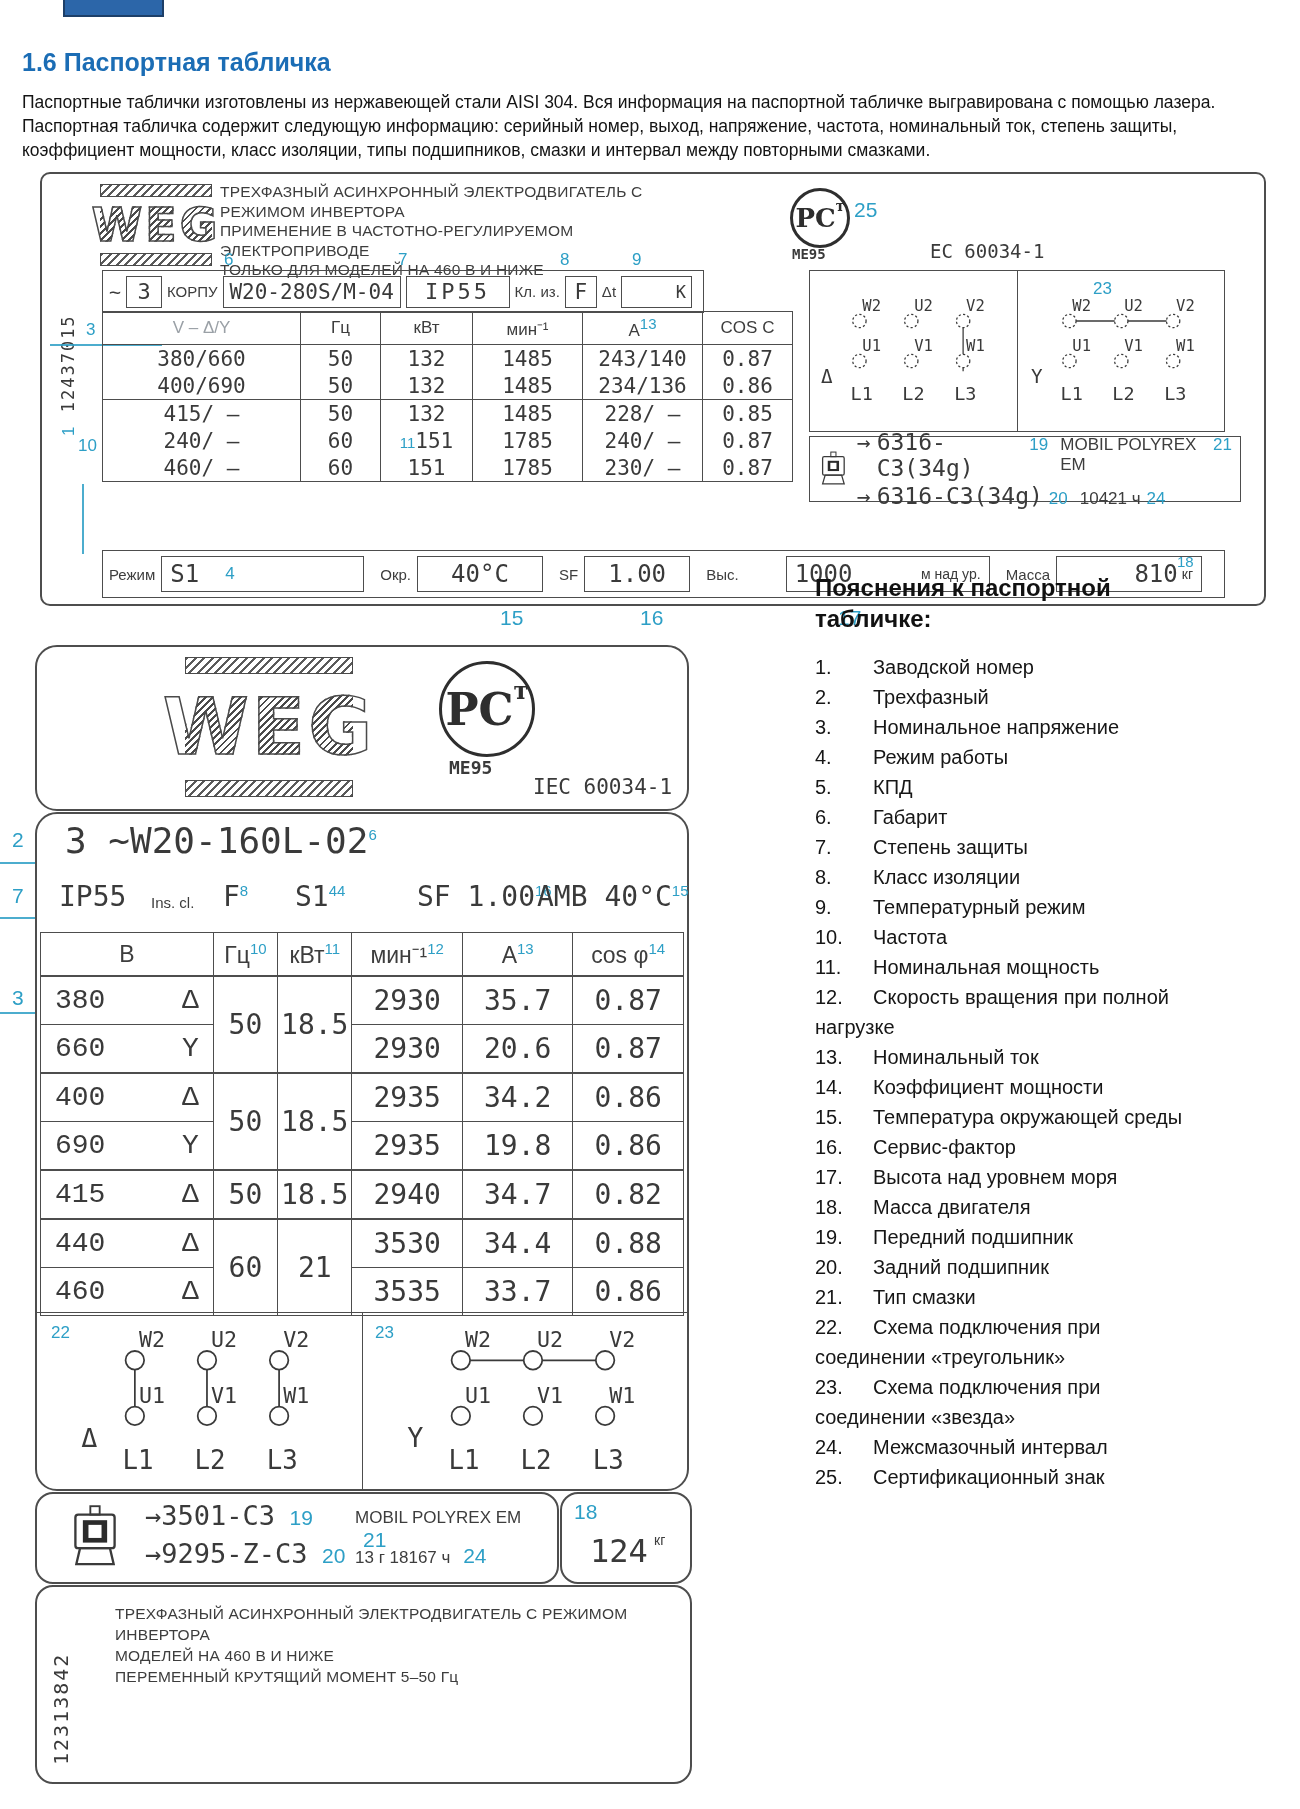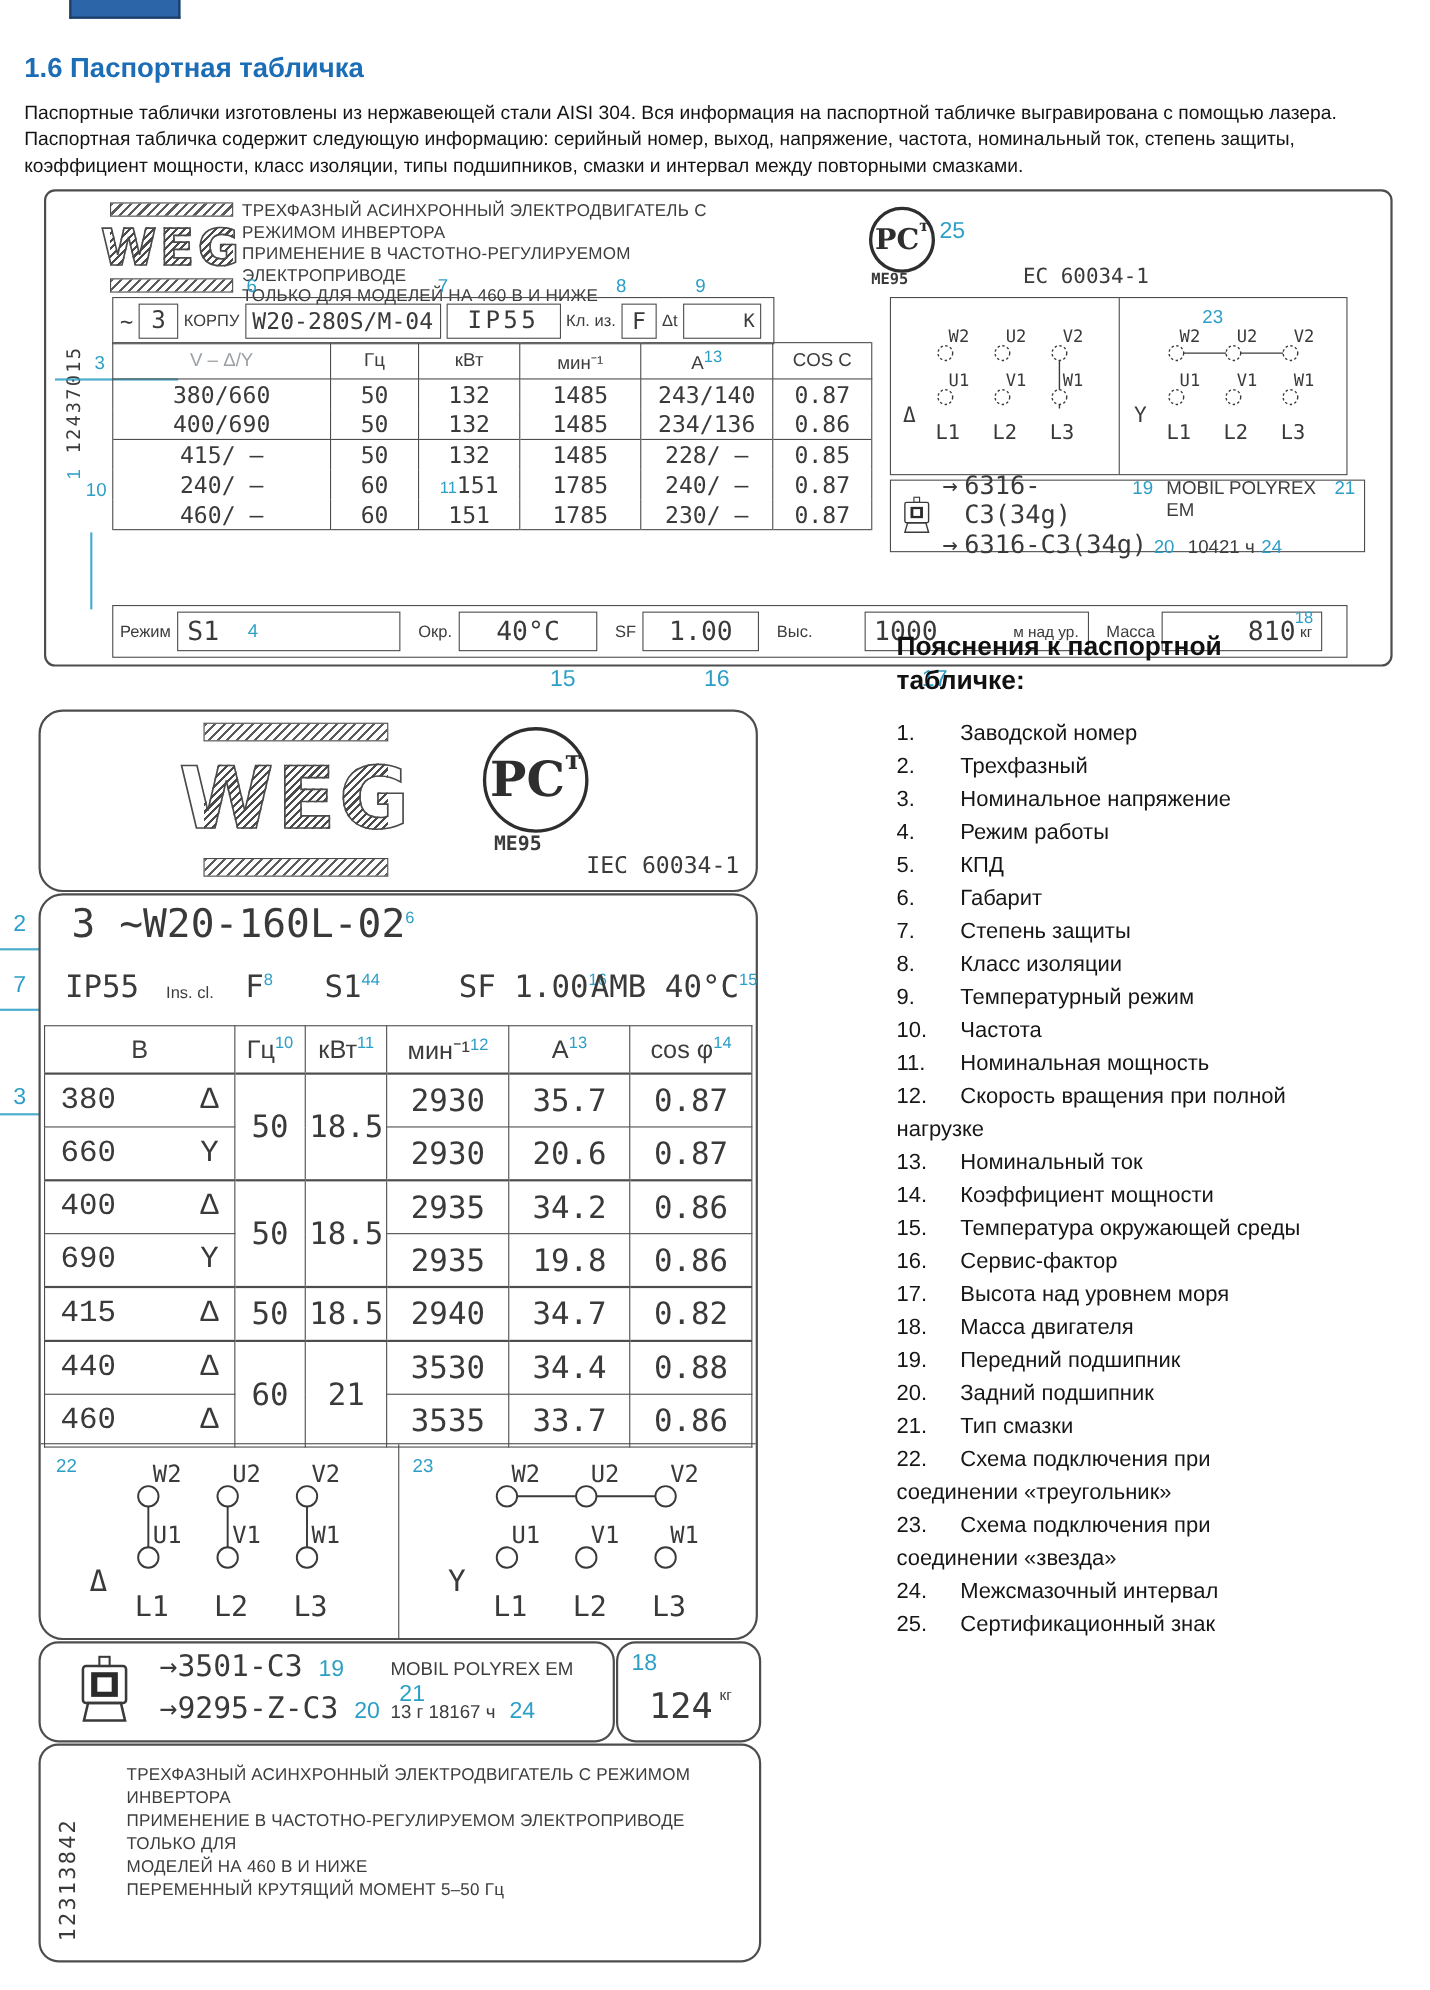--- a/index.html
+++ b/index.html
@@ -526,21 +526,20 @@
   <div class="abs rbox" style="left:560px;top:1492px;width:128px;height:88px;border-radius:18px;">
     <span class="abs mk mk-l" style="left:12px;top:6px;">18</span>
     <span class="abs mono" style="left:28px;top:38px;font-size:32px;">124</span>
     <span class="abs" style="left:92px;top:38px;font-size:14px;color:#3d3d3d;">кг</span>
   </div>
 
   <div class="abs rbox" style="left:35px;top:1585px;width:653px;height:195px;border-radius:18px;">
     <div class="abs serialv" style="left:12px;top:178px;font-size:20px;">12313842</div>
     <div class="abs infolines" style="left:78px;top:16px;width:560px;">
         <div class="">ТРЕХФАЗНЫЙ АСИНХРОННЫЙ ЭЛЕКТРОДВИГАТЕЛЬ С РЕЖИМОМ ИНВЕРТОРА</div>
-        <div class="">ПРИМЕНЕНИЕ В ЧАСТОТНО-РЕГУЛИРУЕМОМ ЭЛЕКТРОПРИВОДЕ ТОЛЬКО ДЛЯ</div>
         <div class="">МОДЕЛЕЙ НА 460 В И НИЖЕ</div>
         <div class="">ПЕРЕМЕННЫЙ КРУТЯЩИЙ МОМЕНТ 5–50 Гц</div>
       </div>
   </div>
 
   <div class="abs lg-title" style="left:815px;top:572px;width:390px;">Пояснения к паспортной табличке:</div>
   <div class="abs" style="left:815px;top:652px;width:390px;">
       <div class="lg-item"><span class="lg-num">1.</span><span>Заводской номер</span></div>
       <div class="lg-item"><span class="lg-num">2.</span><span>Трехфазный</span></div>
       <div class="lg-item"><span class="lg-num">3.</span><span>Номинальное напряжение</span></div>

